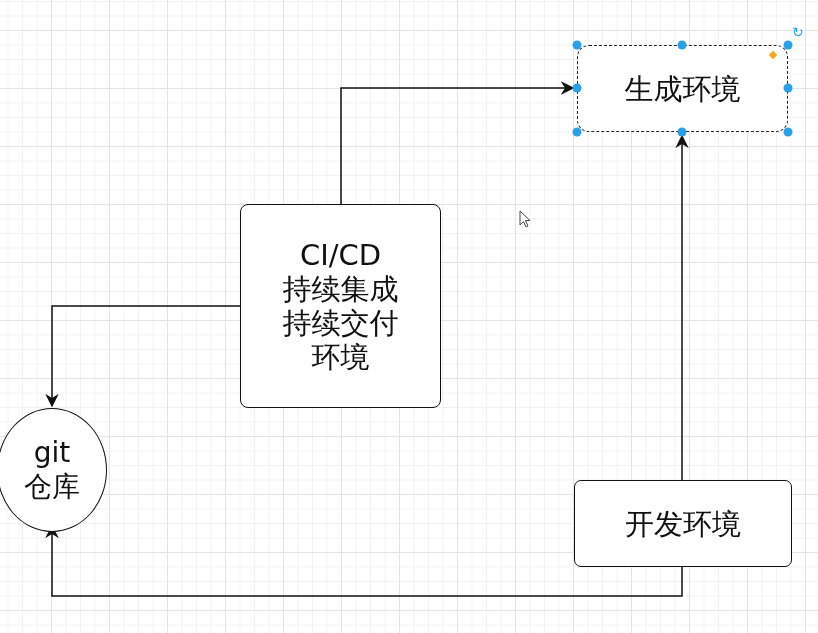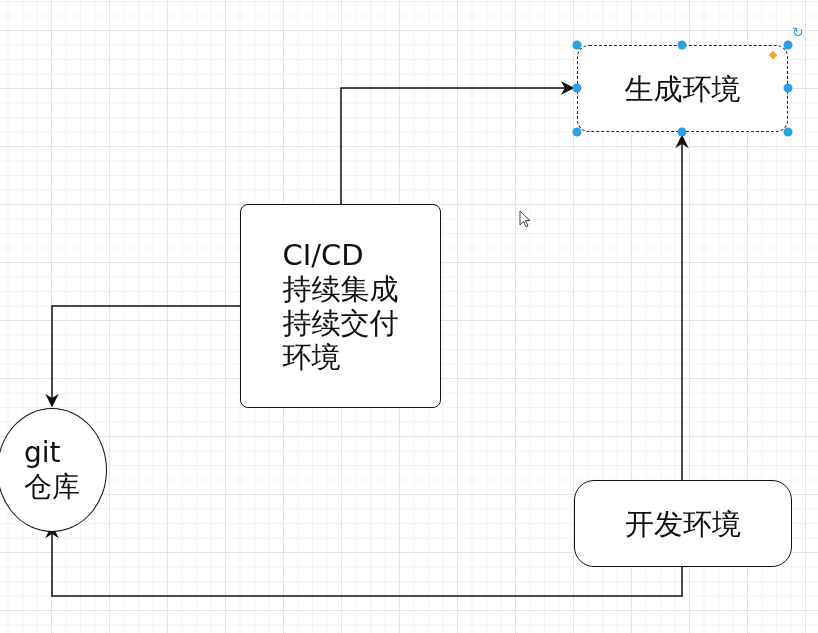--- a/index.html
+++ b/index.html
@@ -12,27 +12,27 @@
       linear-gradient(to right, #f2f2f4 1px, transparent 1px),
       linear-gradient(to bottom, #f2f2f4 1px, transparent 1px);
     background-size: 58px 58px, 58px 58px, 14.5px 14.5px, 14.5px 14.5px;
     background-position: -7px 30px, -7px 30px, -7px 1px, -7px 1px;
     font-family: "Liberation Sans", "DejaVu Sans", sans-serif;
   }
   #canvas { position: absolute; left: 0; top: 0; width: 818px; height: 633px; }
   .node {
     position: absolute; box-sizing: border-box; background: #fff;
     border: 1.5px solid #111; display: flex; align-items: center; justify-content: center;
-    text-align: left; color: #111; font-size: 29px; line-height: 34px;
+    text-align: center; color: #111; font-size: 29px; line-height: 34px;
   }
   .node .label { white-space: pre-line; font-family: "DejaVu Sans", sans-serif; font-weight: normal; }
   #node-prod { left: 577px; top: 45px; width: 211px; height: 87px; border-radius: 12px; border-style: dashed; border-color: #222; }
   #node-cicd { left: 240px; top: 204px; width: 201px; height: 204px; border-radius: 8px; }
   #node-git { left: 0px; top: 408px; width: 110px; height: 124px; border-radius: 50%; left: -3px; font-size: 28px; }
-  #node-dev { left: 574px; top: 480px; width: 218px; height: 87px; border-radius: 20px; }
+  #node-dev { left: 574px; top: 480px; width: 218px; height: 87px; border-radius: 7px; }
   .handle { position: absolute; width: 9px; height: 9px; border-radius: 50%; background: #29a0e8; transform: translate(-50%, -50%); }
   .diamond { position: absolute; width: 6px; height: 6px; background: #f5a623; transform: translate(-50%, -50%) rotate(45deg); }
   .rotate { position: absolute; font-size: 14px; color: #29a0e8; line-height: 14px; }
   .cursor { position: absolute; left: 519px; top: 210px; }
 </style>
 </head>
 <body>
 
 <svg id="canvas" width="818" height="633" viewBox="0 0 818 633">
   <defs>

